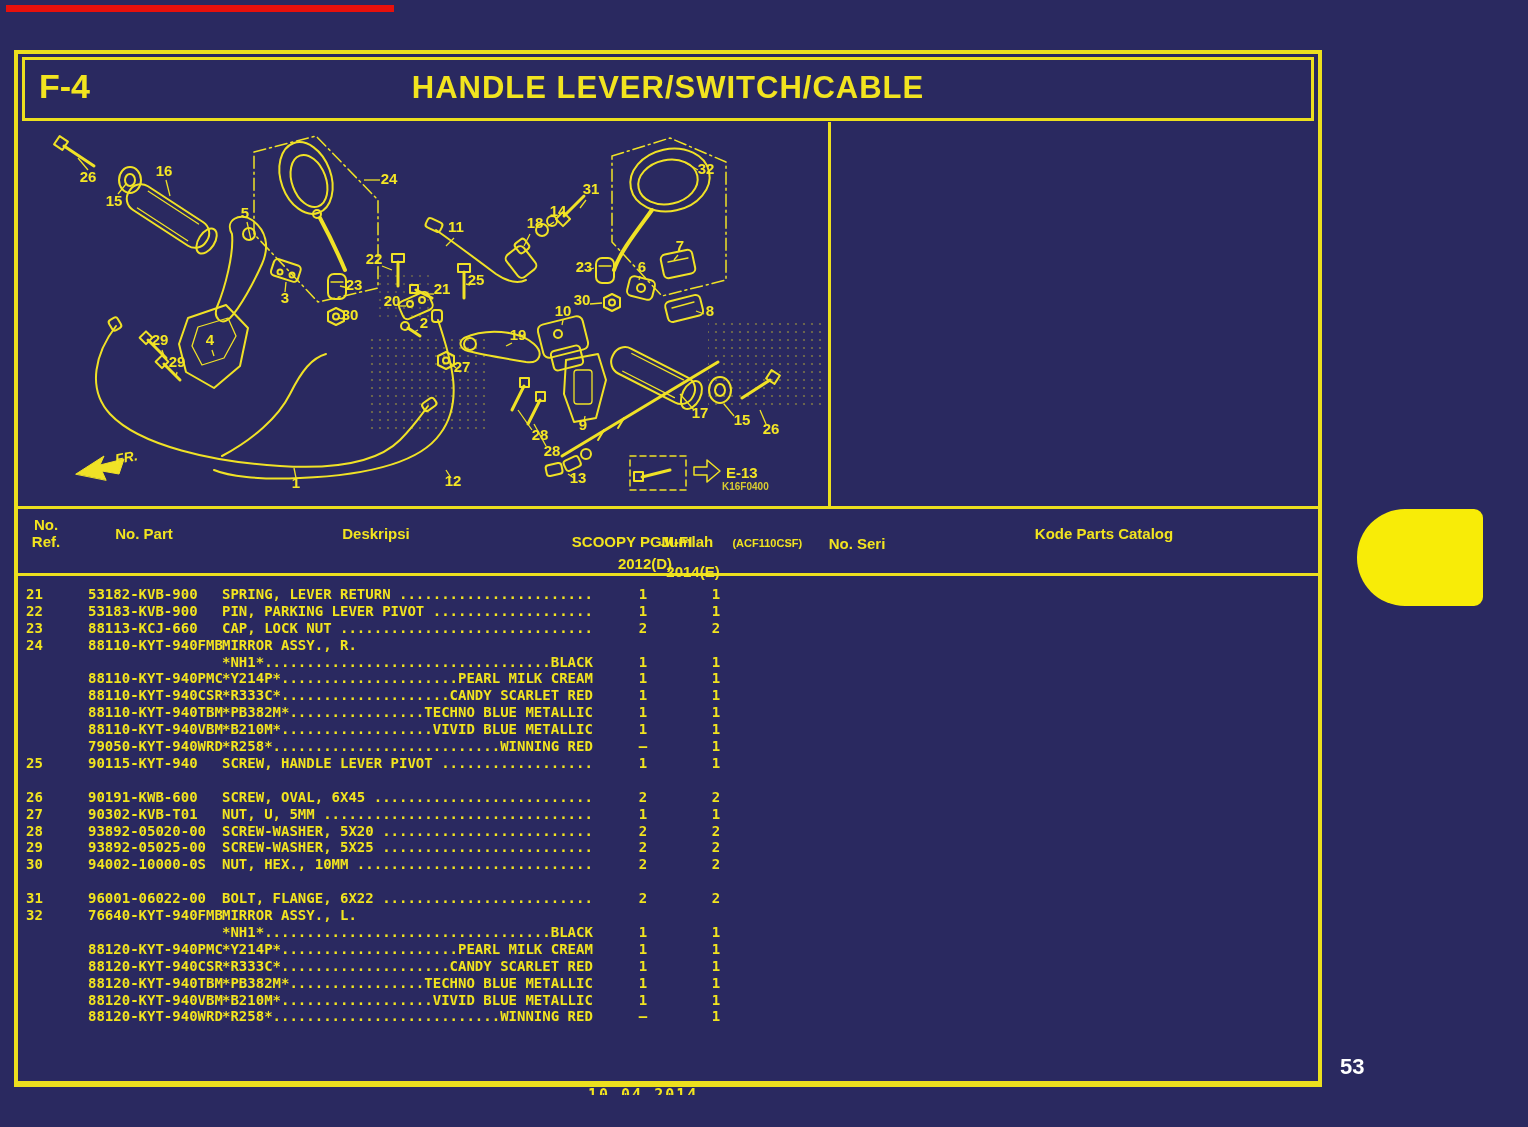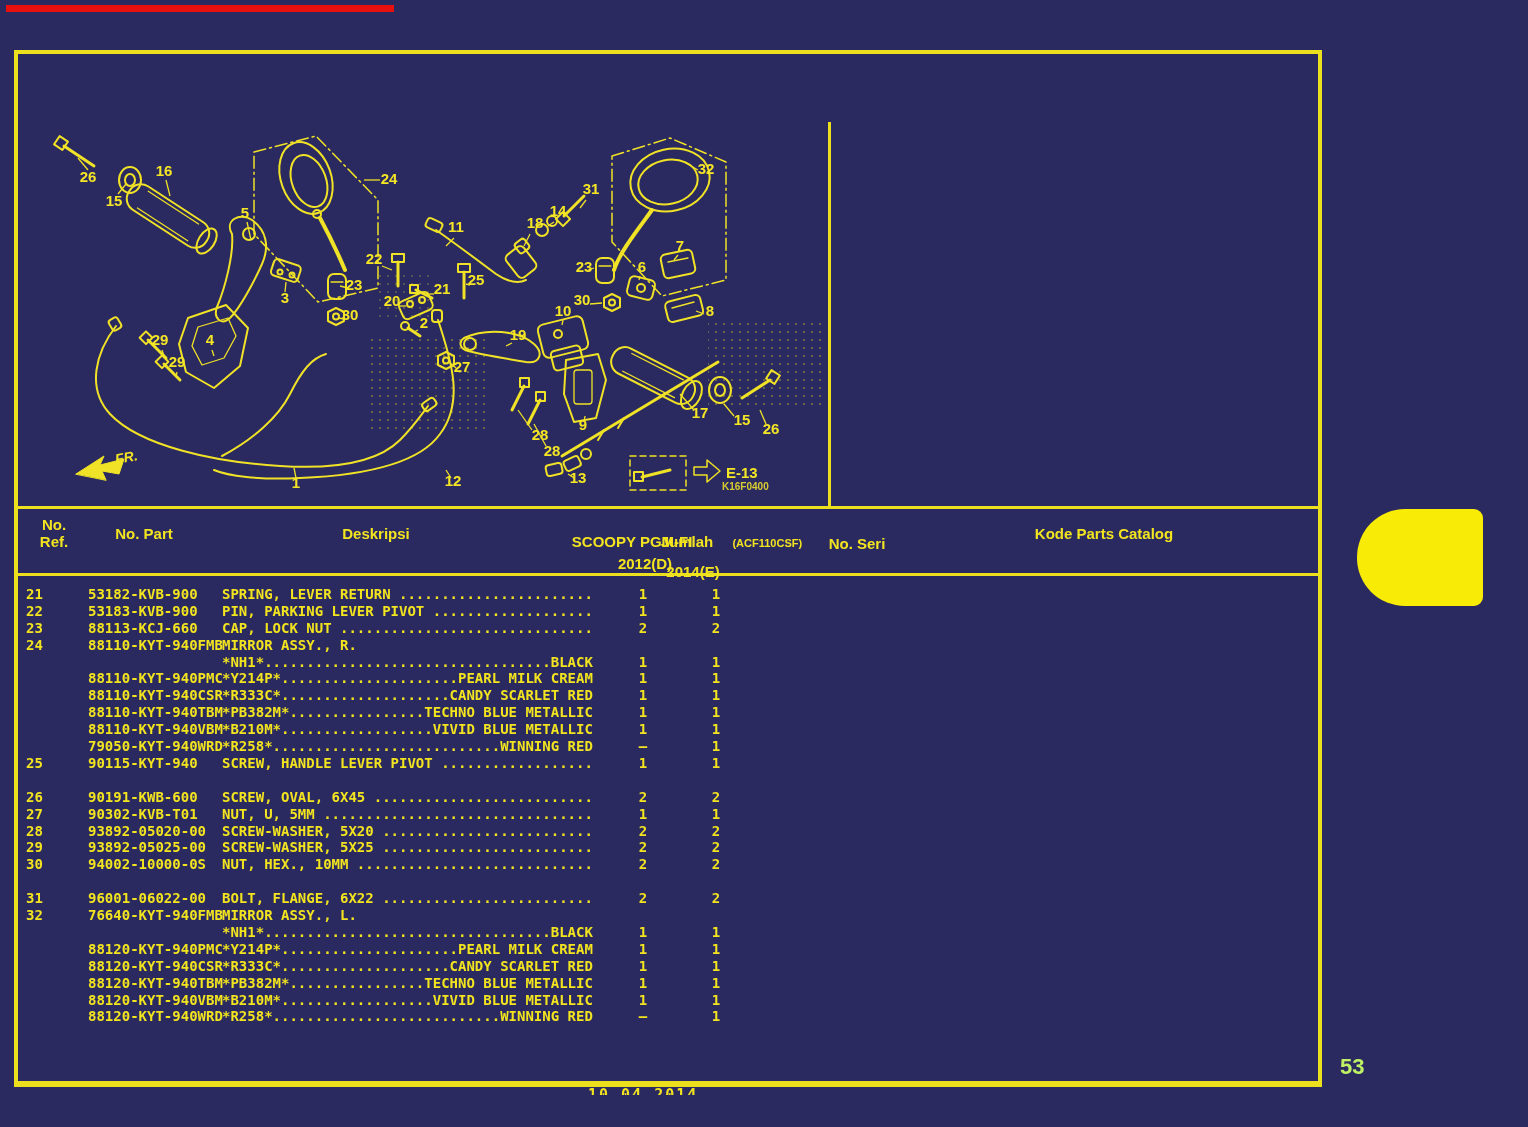--- a/index.html
+++ b/index.html
@@ -20,52 +20,56 @@
   .divider{position:absolute;left:810px;top:0;width:3px;height:384px;background:#ecdf1e;}
   svg.diag{position:absolute;left:0;top:0;}
   .callout{fill:#f4e625;font:bold 15px "Liberation Sans",sans-serif;text-anchor:middle;}
   .leader{stroke:#f0e226;stroke-width:1.3px;}
   .frtxt{fill:#f4e625;font:bold italic 14px "Liberation Sans",sans-serif;}
   .e13txt{fill:#f4e625;font:bold 15px "Liberation Sans",sans-serif;}
   .ktxt{fill:#d8cc30;font:bold 10px "Liberation Sans",sans-serif;}
   .band{position:absolute;left:0;top:452px;width:1300px;height:70px;
     border-top:3px solid #ecdf1e;border-bottom:3px solid #ecdf1e;box-sizing:border-box;color:#f2e41f;font-weight:bold;}
   .band .h{position:absolute;text-align:center;font-size:15px;line-height:17px;}
-  .h-ref{left:6px;top:7px;width:44px;margin-left:8px;}
+  .h-ref{left:6px;top:7px;width:44px;}
   .h-part{left:56px;top:16px;width:140px;}
   .h-desc{left:288px;top:16px;width:140px;}
   .h-jumlah{left:569px;top:4px;width:200px;margin-top:20px;}
   .h-model{left:544px;top:24px;width:250px;font-size:13px;}
   .h-model small{font-size:11px;font-weight:bold;padding-left:40px;}
   .h-2012{left:597px;top:46px;width:60px;font-size:11px;}
   .h-2014{left:645px;top:46px;width:60px;font-size:11px;margin-top:8px;}
   .h-seri{left:779px;top:26px;width:120px;}
   .h-kode{left:986px;top:16px;width:200px;}
   .tbody{position:absolute;left:0;top:522px;right:0;bottom:0;box-sizing:border-box;padding-top:10px;
     font-family:"DejaVu Sans Mono",monospace;font-weight:bold;font-size:14px;color:#f2e41f;}
   .t-row{position:relative;height:16.9px;line-height:16.9px;white-space:pre;}
   .t-row.spacer{height:17px;}
   .c-ref{position:absolute;left:8px;}
   .c-part{position:absolute;left:70px;}
   .c-desc{position:absolute;left:204px;}
   .c-q1{position:absolute;left:601px;width:48px;text-align:center;}
   .c-q2{position:absolute;left:674px;width:48px;text-align:center;}
-  .pagenum{position:absolute;left:1340px;top:1054px;font-size:22px;font-weight:bold;color:#bef264;}
+  .pagenum{position:absolute;left:1340px;top:1054px;font-size:22px;font-weight:bold;color:#ffffff;}
   .side-tab{position:absolute;left:1357px;top:509px;width:126px;height:97px;background:#f8ec07;
     border-radius:48px 9px 9px 48px / 48px 9px 9px 48px;}
   .fdate{position:absolute;left:588px;top:1086px;width:180px;height:9px;overflow:hidden;
     font-family:"DejaVu Sans Mono",monospace;font-weight:bold;font-size:15px;color:#f2e41f;letter-spacing:2px;}
 </style>
 </head>
 <body>
 
 <div class="redbar"></div>
 
 <div class="page">
 
+  <div class="header-box">
+    <div class="f4">F-4</div>
+    <div class="title">HANDLE LEVER/SWITCH/CABLE</div>
+  </div>
 
   <div class="diagram">
     <svg class="diag" width="810" height="384" viewBox="0 0 810 384">
       <defs>
         <pattern id="ht" width="8" height="8" patternUnits="userSpaceOnUse">
           <circle cx="2" cy="2" r="1.1" fill="#f0e226"></circle>
         </pattern>
       </defs>
 
       <rect x="350" y="215" width="120" height="95" fill="url(#ht)" opacity="0.4"></rect>

